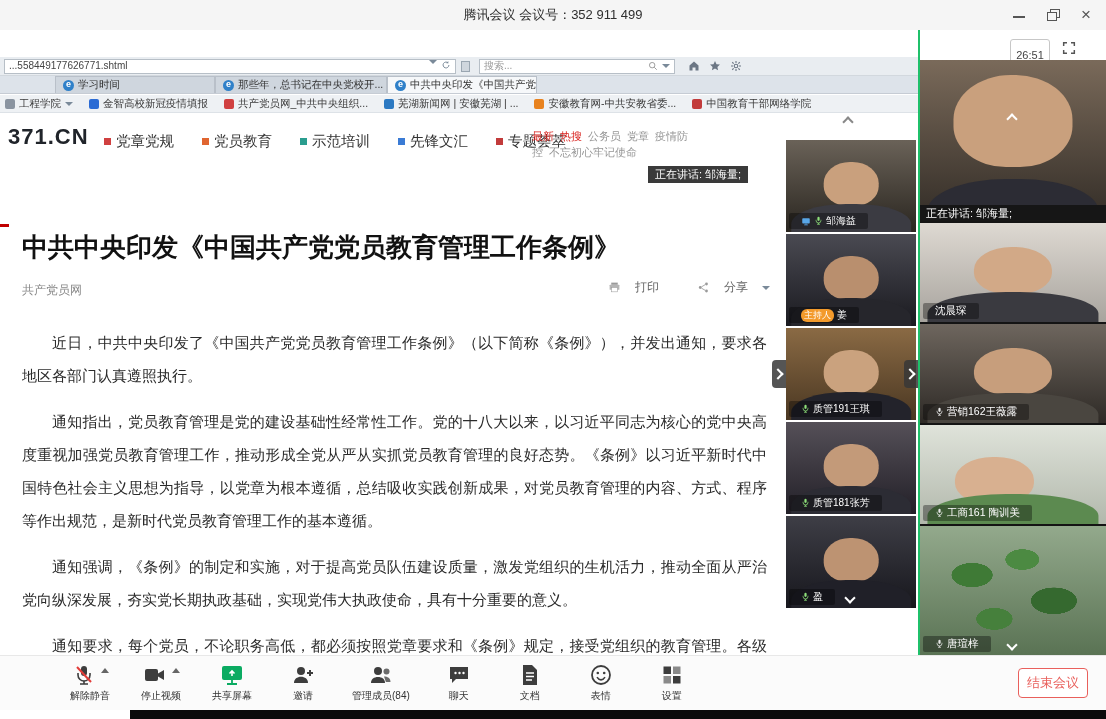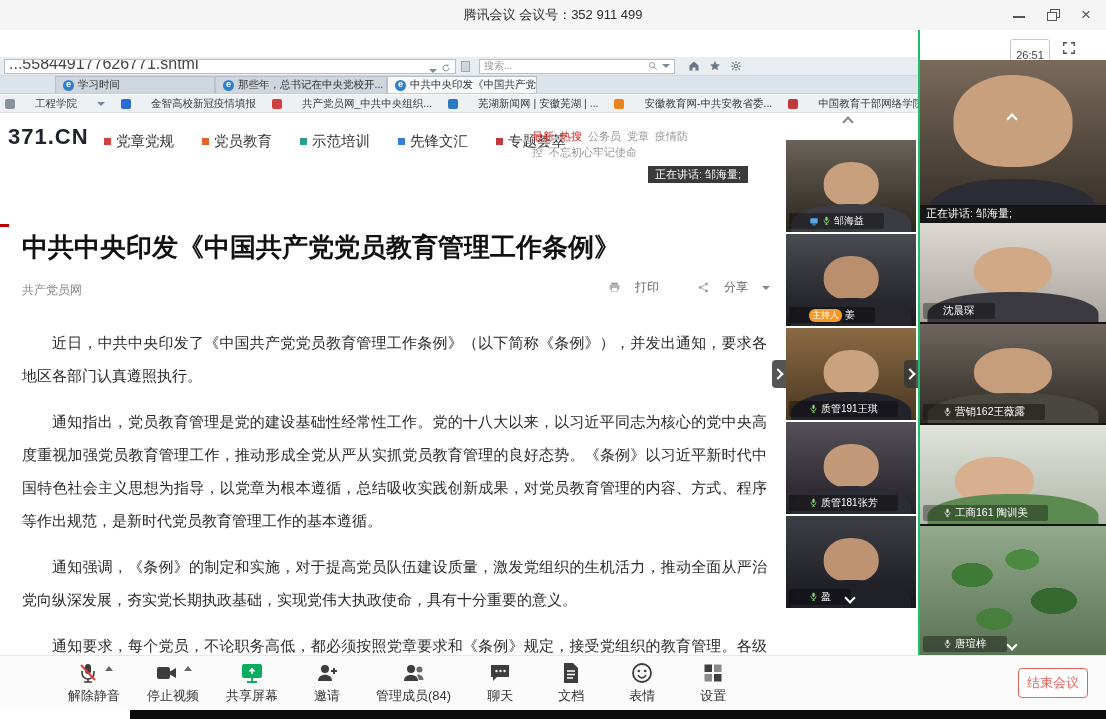--- a/index.html
+++ b/index.html
@@ -18,35 +18,35 @@
 
 .timer{position:absolute;right:56px;top:39px;width:40px;height:32px;border:1px solid #c7c7c7;border-radius:3px;background:#fff;font-size:11px;color:#444;display:flex;align-items:center;justify-content:center}
 .fsbtn{position:absolute;right:28px;top:39px;width:18px;height:18px;display:flex;align-items:center;justify-content:center}
 
 
 .sharedscreen{position:absolute;left:0;top:30px;width:918px;height:625px;background:#fff;overflow:hidden}
 .green-div{position:absolute;left:918px;top:30px;width:2px;height:625px;background:#1fc06a}
 
 
 .addrbar{position:absolute;left:0;top:27px;width:100%;height:19px;background:#e9edf1;border-bottom:1px solid #d2d8de;display:flex;align-items:center;gap:5px;padding:0 4px}
-.urlbox{width:452px;height:15px;background:#fff;border:1px solid #b7bfc7;display:flex;align-items:flex-end;font-size:16px;color:#444;padding:0 4px;gap:4px;white-space:nowrap;overflow:hidden}
+.urlbox{width:452px;height:15px;background:#fff;border:1px solid #b7bfc7;display:flex;align-items:flex-start;font-size:10px;color:#444;padding:0 4px;gap:4px;white-space:nowrap;overflow:hidden}
 .urlbox .grow{flex:1}
 .tri-down{width:0;height:0;border-left:4px solid transparent;border-right:4px solid transparent;border-top:4px solid #7a8a99}
 .pageicon{width:9px;height:11px;background:#cfd6dd;border:1px solid #9aa6b1}
 .searchbox{width:196px;height:15px;background:#fff;border:1px solid #b7bfc7;display:flex;align-items:center;font-size:10px;color:#999;padding:0 4px;gap:4px;margin-left:4px}
 .searchbox .grow{flex:1}
 .abicons{display:flex;gap:9px;margin-left:8px;align-items:center}
 .tabsrow{position:absolute;left:0;top:46px;width:100%;height:18px;background:#dde3ea;border-bottom:1px solid #c6ccd4;display:flex;align-items:flex-end;padding-left:55px}
 .tab{height:17px;display:flex;align-items:center;gap:4px;padding:0 7px;font-size:10.5px;color:#333;background:#cfd6de;border:1px solid #b9c0c9;border-bottom:none;white-space:nowrap;overflow:hidden}
 .tab.active{background:#f6f8fa}
 .t1{width:160px}.t2{width:172px}.t3{width:150px}
 .eicon{width:11px;height:11px;min-width:11px;border-radius:50%;background:#2f80c9;position:relative}
 .eicon::before{content:"e";position:absolute;left:3px;top:-1px;color:#fff;font-size:9px;font-weight:bold}
 .bmrow{position:absolute;left:0;top:65px;width:100%;height:18px;background:#eef1f4;border-bottom:1px solid #dde2e7;display:flex;align-items:center;gap:16px;padding-left:5px;font-size:10.5px;color:#3a3a3a;white-space:nowrap;overflow:hidden}
-.bm{display:flex;align-items:center;gap:20px}
+.bm{display:flex;align-items:center;gap:4px}
 .fav{width:10px;height:10px;min-width:10px;border-radius:2px;display:inline-block}
 .f1{background:#8a94a0}.f2{background:#2b6bd4}.f3{background:#d04040}.f4{background:#2b79c2}.f5{background:#e8821e}.f6{background:#c23b3b}
 
 
 .sitelogo{position:absolute;left:8px;top:94px;font-size:22px;font-weight:bold;color:#20242a;letter-spacing:1px}
 .sitenav{position:absolute;left:104px;top:102px;display:flex;gap:28px;font-size:14.5px;color:#333}
 .navitem{display:flex;align-items:center;gap:5px}
 .bullet{width:7px;height:7px;display:inline-block}
 .b1{background:#d04040}.b2{background:#e06530}.b3{background:#2a9d8f}.b4{background:#3a7bd5}.b5{background:#c23b3b}
 .hotlinks{position:absolute;left:532px;top:98px;width:170px;font-size:11px;line-height:16px}
@@ -77,21 +77,21 @@
 .v-shen{background:linear-gradient(#ded9d2,#a8a49e);--skin:#d2a987;--shirt:#3a3a40}
 .v-wwl{background:linear-gradient(#6e665e,#2e2a26);--skin:#c79e7c;--shirt:#4a4640}
 .v-tao{background:linear-gradient(#dfe3da,#b2b8ac);--skin:#d8b090;--shirt:#5c8a50}
 .v-tao .fig::before{left:40%;top:32%}
 .v-tang{background:linear-gradient(#93a98c,#5a7354)}
 .plantbg{position:absolute;inset:0;background:
  radial-gradient(ellipse 34px 20px at 28% 38%,#3f7a36 60%,transparent 61%),
  radial-gradient(ellipse 28px 17px at 55% 26%,#4c8a42 60%,transparent 61%),
  radial-gradient(ellipse 38px 22px at 72% 58%,#35692f 60%,transparent 61%),
  radial-gradient(ellipse 30px 18px at 40% 72%,#46803c 60%,transparent 61%)}
-.vlabel{position:absolute;left:3px;bottom:3px;display:flex;align-items:center;gap:3px;font-size:10px;color:#fff;background:rgba(0,0,0,.35);padding:1px 20px;border-radius:2px;white-space:nowrap;max-width:95%;overflow:hidden}
+.vlabel{position:absolute;left:3px;bottom:3px;display:flex;align-items:center;gap:3px;font-size:10px;color:#fff;background:rgba(0,0,0,.35);padding:1px 12px;border-radius:2px;white-space:nowrap;max-width:95%;overflow:hidden}
 .badge{background:#f39a2b;color:#fff;font-size:9px;padding:0 3px;border-radius:6px}
 .gm{color:#8ee07a}
 .wm{color:#e8e8e8}
 
 
 .strip{position:absolute;left:786px;top:110px;width:130px;display:flex;flex-direction:column;gap:2px}
 .s-tile{width:130px;height:92px}
 .strip-chev-up{position:absolute;left:844px;top:88px;color:#888}
 .handle{position:absolute;width:14px;height:28px;background:rgba(55,55,55,.85);border-radius:4px 0 0 4px;display:flex;align-items:center;justify-content:center;color:#fff}
 .handleA{left:772px;top:330px}
@@ -109,21 +109,21 @@
 .panel-chev-up{position:absolute;left:50%;top:55px;margin-left:-5px;color:#fff}
 .speakrow{height:16px;background:#161616;color:#fff;font-size:11px;display:flex;align-items:center;padding-left:6px;white-space:nowrap}
 .p-mid{height:99px;margin-top:2px}
 .p-last{height:129px;margin-top:2px}
 .panel .vlabel{font-size:10.5px}
 
 
 .toolbar{position:absolute;left:0;top:655px;width:1106px;height:55px;background:#fbfbfb;border-top:1px solid #e8e8e8;display:flex;align-items:center;padding-left:68px;gap:27px}
 .tb-item{display:flex;flex-direction:column;align-items:center;gap:2px;min-width:44px}
 .tb-iconrow{display:flex;align-items:flex-start;height:24px}
-.tb-label{font-size:13px;color:#333;white-space:nowrap}
+.tb-label{font-size:10px;color:#333;white-space:nowrap}
 .tri-up{width:0;height:0;border-left:4px solid transparent;border-right:4px solid transparent;border-bottom:5px solid #666;margin-left:5px;margin-top:5px}
 .end-btn{position:absolute;right:18px;top:668px;padding:5px 8px;background:#fff;border:1px solid #e9605c;border-radius:4px;color:#e9605c;font-size:13px;font-family:inherit}
 .bstrip{position:absolute;left:130px;right:0;bottom:0;height:9px;background:#0b0b0b}
 </style>
 </head>
 <body>
 
 <div class="app">
 
   <div class="titlebar">

